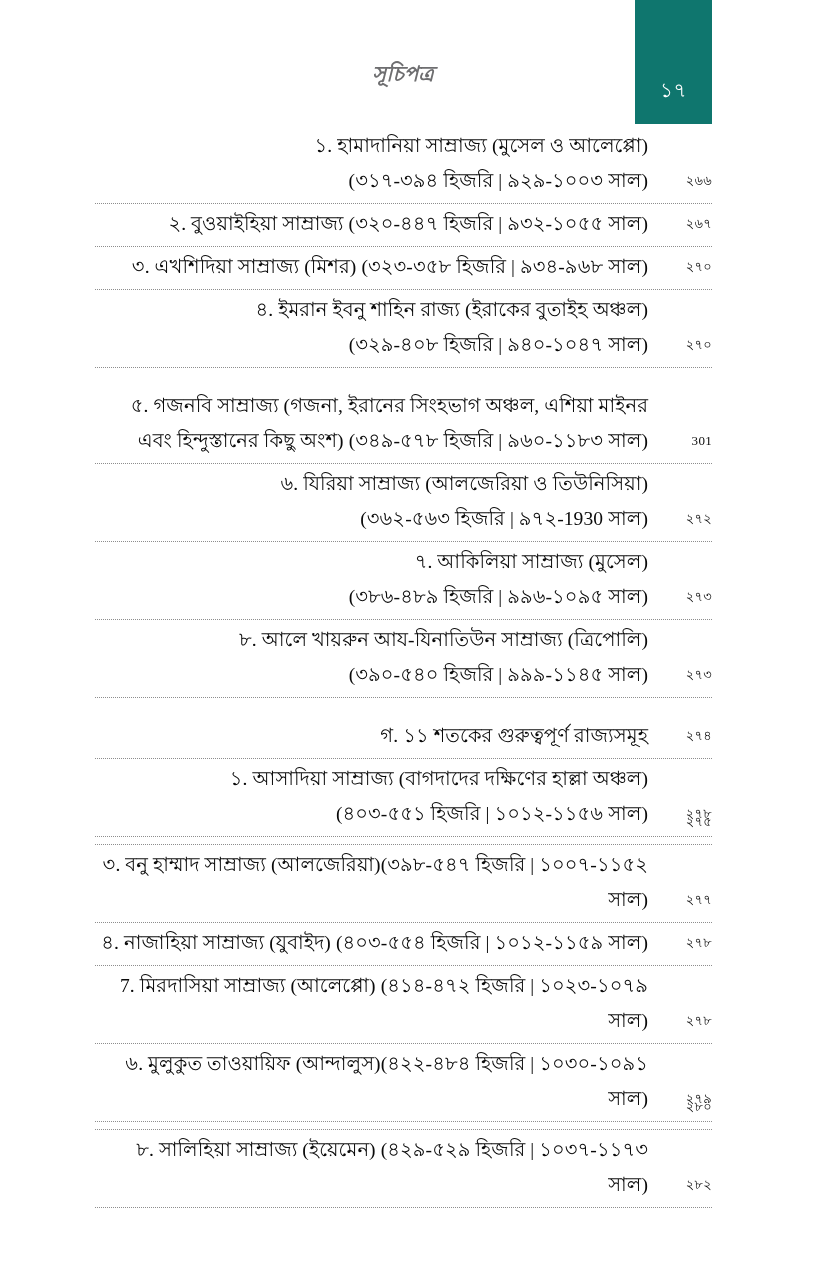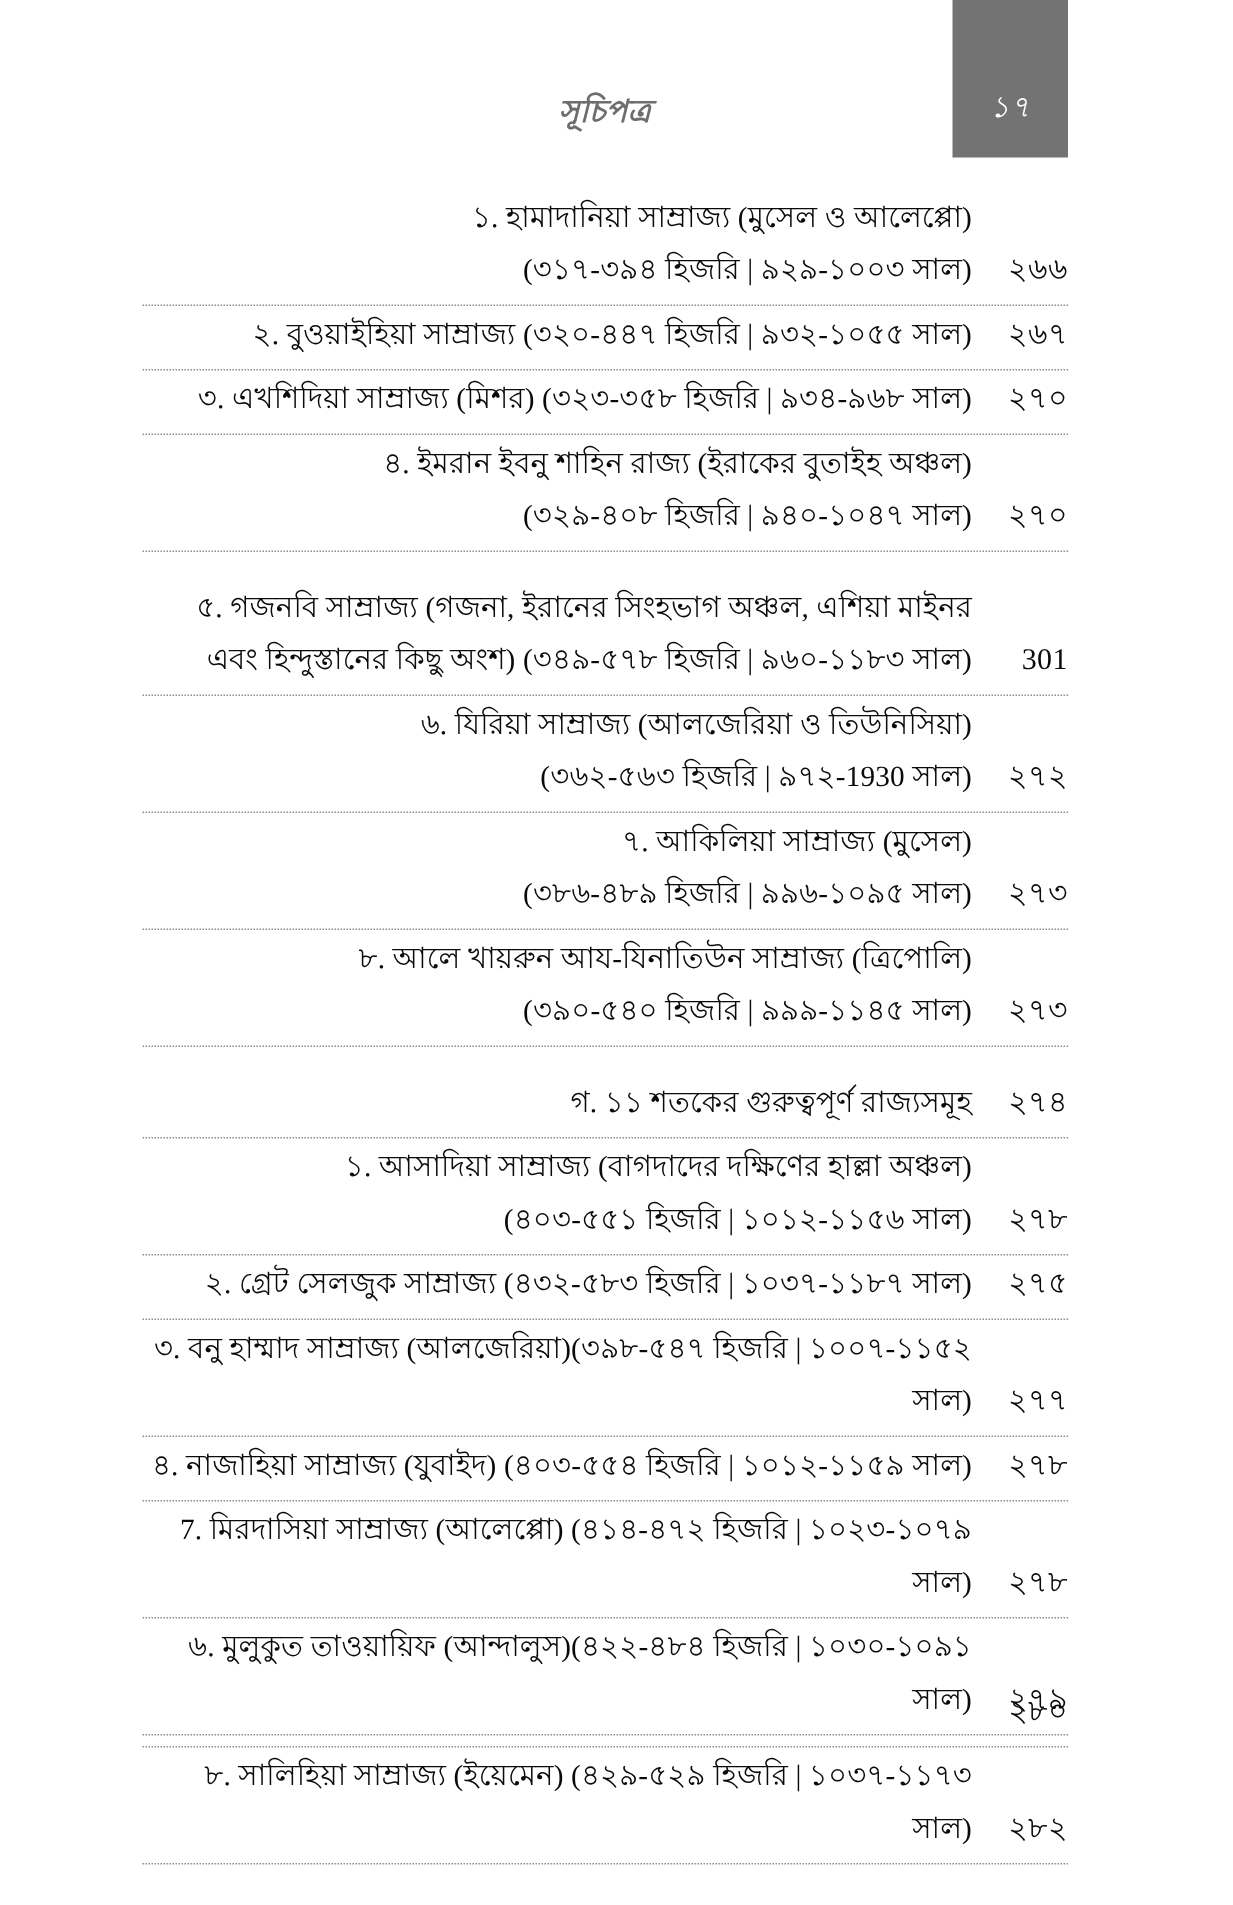--- a/index.html
+++ b/index.html
@@ -36,23 +36,22 @@
     font-style: italic;
     color: #6e6e70;
     letter-spacing: 0.2px;
     font-weight: bold;
   }
   .page-tab {
     position: absolute;
     left: 635px;
     top: 0;
     width: 77px;
-    height: 105px;
-    background: #737373;
-    font-style: italic;
+    height: 124px;
+    background: #0f766e;
   }
   .page-tab-number {
     position: absolute;
     left: 0;
     bottom: 16px;
     width: 77px;
     text-align: center;
     color: #ffffff;
     font-size: 20px;
     letter-spacing: 0.5px;
@@ -89,21 +88,21 @@
     text-indent: 16px;
     margin-top: 18px;
   }
 
   .entry-page {
     position: absolute;
     right: 0;
     bottom: 5px;
     width: 58px;
     text-align: right;
-    font-size: 20px;
+    font-size: 13px;
     line-height: 35px;
     letter-spacing: 0.3px;
   }
 </style>
 </head>
 <body>
 
 <div class="page-header">
   <div class="header-title">সূচিপত্র</div>
   <div class="page-tab">
@@ -152,21 +151,20 @@
     <div class="toc-entry gap-before">
       <span class="entry-body">গ. ১১ শতকের গুরুত্বপূর্ণ রাজ্যসমূহ</span>
       <span class="entry-page">২৭৪</span>
     </div>
     <div class="toc-entry">
       <span class="entry-body">১. আসাদিয়া সাম্রাজ্য (বাগদাদের দক্ষিণের হাল্লা অঞ্চল)
 (৪০৩-৫৫১ হিজরি | ১০১২-১১৫৬ সাল)</span>
       <span class="entry-page">২৭৮</span>
     </div>
     <div class="toc-entry">
-      <span class="entry-body">২. গ্রেট সেলজুক সাম্রাজ্য (৪৩২-৫৮৩ হিজরি | ১০৩৭-১১৮৭ সাল)</span>
       <span class="entry-page">২৭৫</span>
     </div>
     <div class="toc-entry">
       <span class="entry-body">৩. বনু হাম্মাদ সাম্রাজ্য (আলজেরিয়া)(৩৯৮-৫৪৭ হিজরি | ১০০৭-১১৫২ সাল)</span>
       <span class="entry-page">২৭৭</span>
     </div>
     <div class="toc-entry">
       <span class="entry-body">৪. নাজাহিয়া সাম্রাজ্য (যুবাইদ) (৪০৩-৫৫৪ হিজরি | ১০১২-১১৫৯ সাল)</span>
       <span class="entry-page">২৭৮</span>
     </div>

